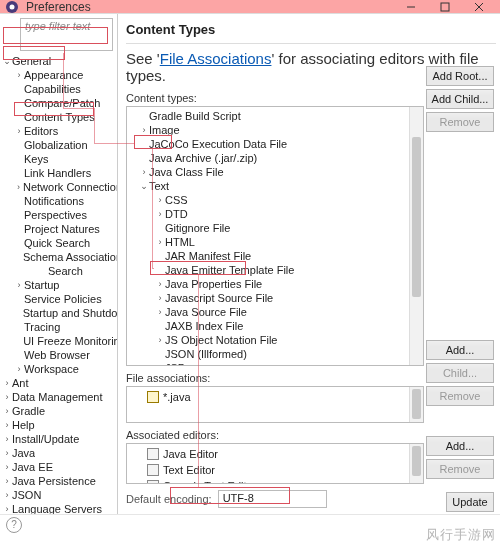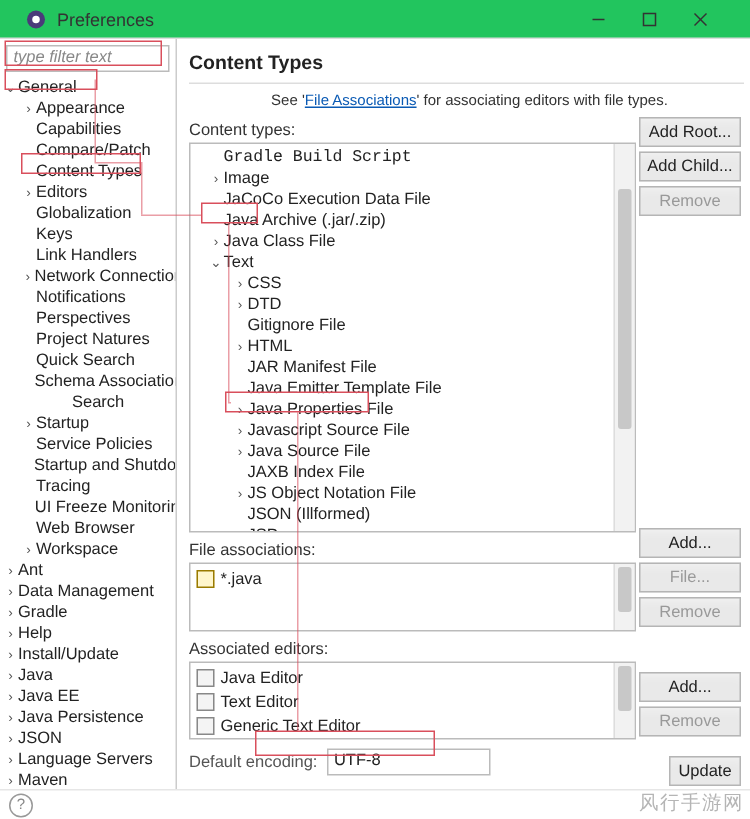--- a/index.html
+++ b/index.html
@@ -7,26 +7,26 @@
     margin: 0; padding: 0;
     width: 500px; height: 546px;
     font-family: "Segoe UI", Tahoma, sans-serif;
     font-size: 11px;
     color: #222;
     background: #fff;
     overflow: hidden;
     position: relative;
   }
   .titlebar {
-    height: 26px;
+    height: 14px;
     display: flex;
     align-items: center;
-    padding: 0 16px;
+    padding: 0 4px;
     border-bottom: 1px solid #ddd;
-    background: #22c55e;
+    background: #fca5a5;
   }
   .titlebar .icon { width: 16px; height: 16px; margin-right: 6px; }
   .titlebar .title { flex: 1; font-size: 12px; color: #333; }
   .winbtn {
     width: 34px; height: 22px;
     display: flex; align-items: center; justify-content: center;
     color: #333;
   }
   .winbtn svg { width: 10px; height: 10px; }
   .body {
@@ -35,22 +35,22 @@
   }
   .sidebar {
     width: 118px;
     border-right: 1px solid #ccc;
     display: flex;
     flex-direction: column;
     overflow: hidden;
     position: relative;
   }
   .filter {
-    margin: 4px 4px 1px 4px;
-    height: 18px;
+    margin: 4px 4px 1px 20px;
+    height: 33px;
     border: 1px solid #bbb;
     padding: 1px 4px;
     font-size: 11px;
     color: #888;
     font-style: italic;
     background: #fff;
     white-space: nowrap;
     overflow: hidden;
   }
   .tree {
@@ -80,21 +80,21 @@
     padding: 6px 0 6px 8px;
     overflow: hidden;
     position: relative;
   }
   .main .section-title {
     font-size: 13px;
     font-weight: 600;
     margin: 2px 0 6px 0;
   }
   .main .hr { height: 1px; background: #ddd; margin: 0 4px 6px 0; }
-  .hint { font-size: 10px; color: #333; margin-bottom: 6px; text-align: center; }
+  .hint { font-size: 15px; color: #333; margin-bottom: 6px; }
   .hint a { color: #0a5ab4; text-decoration: underline; }
   .panel-label { font-size: 11px; color: #333; margin: 2px 0 2px 0; }
   .ct-box {
     border: 1px solid #bbb;
     height: 260px;
     display: flex;
     flex-direction: column;
     margin-right: 76px;
     position: relative;
   }
@@ -138,20 +138,21 @@
   .listbox {
     border: 1px solid #bbb;
     height: 46px;
     margin-right: 76px;
     padding: 2px 4px;
     overflow: hidden;
   }
   .list-item {
     display: flex; align-items: center; gap: 4px;
     height: 16px;
+    margin-left: 16px;
   }
   .list-item .ic {
     width: 12px; height: 12px;
     border: 1px solid #997a00;
     background: #fff6cc;
     display: inline-block;
   }
   .list-item .ice {
     width: 12px; height: 12px;
     border: 1px solid #888;
@@ -411,21 +412,21 @@
   <div class="main">
     <div class="section-title">Content Types</div>
     <div class="hr"></div>
     <div class="hint">
       <span>See '</span><a href="#">File Associations</a><span>' for associating editors with file types.</span>
     </div>
 
     <div class="panel-label">Content types:</div>
     <div class="ct-box">
       <div class="ct-scroll ct-tree" id="ct-tree">
-          <div class="node" style="padding-left: 8px; font-family: Liberation Mono, monospace;">
+          <div class="node" style="padding-left: 8px;">
             <span class="tw"></span>
             <span class="lbl">Gradle Build Script</span>
           </div>
           <div class="node" style="padding-left: 8px;">
             <span class="tw">›</span>
             <span class="lbl">Image</span>
           </div>
           <div class="node" style="padding-left: 8px;">
             <span class="tw"></span>
             <span class="lbl">JaCoCo Execution Data File</span>
@@ -511,21 +512,21 @@
       <div class="list-item">
           <span class="ic"></span>
           <span>*.java</span>
         </div>
         <div class="scrollbar small">
           <div class="thumb"></div>
         </div>
     </div>
     <div class="side-buttons fa-btns">
       <div class="btn">Add...</div>
-      <div class="btn disabled">File...</div>
+      <div class="btn disabled">Child...</div>
       <div class="btn disabled">Remove</div>
     </div>
 
     <div class="panel-label" style="margin-top:6px">Associated editors:</div>
     <div class="ae-box" id="ae-list" style="position:relative">
       <div class="list-item">
           <span class="ice"></span>
           <span>Java Editor</span>
         </div>
         <div class="list-item">

